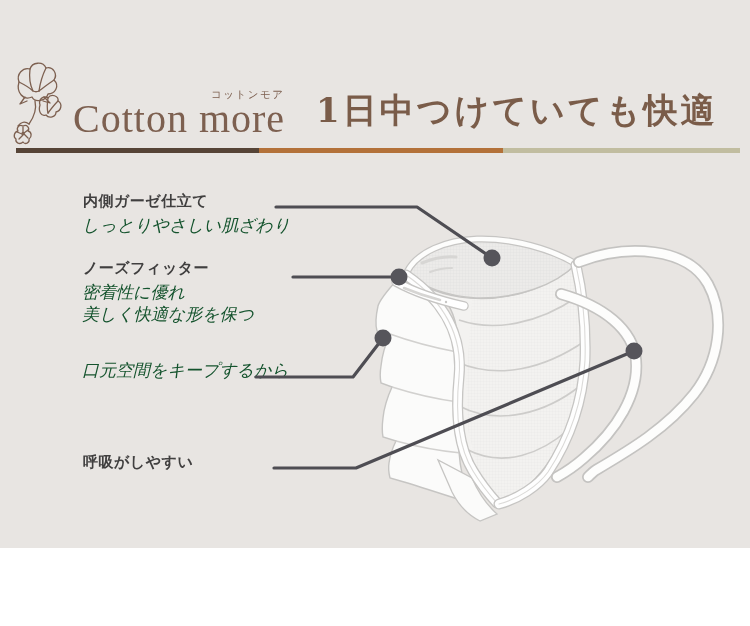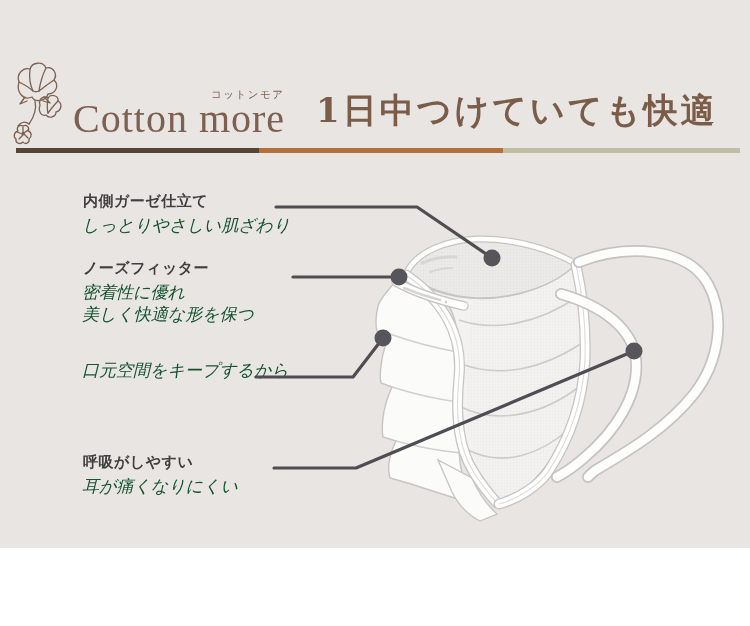--- a/index.html
+++ b/index.html
@@ -84,21 +84,20 @@
   <div class="feature" id="feat-2">
     <h3>ノーズフィッター</h3>
     <div class="fl">密着性に優れ</div>
     <div class="fl">美しく快適な形を保つ</div>
   </div>
   <div class="feature" id="feat-3">
     <div class="fl">口元空間をキープするから</div>
   </div>
   <div class="feature" id="feat-4">
     <h3>呼吸がしやすい</h3>
-    <div class="fl">耳が痛くなりにくい</div>
   </div>
 
   <svg id="mask-art" class="abs" width="750" height="626" viewBox="0 0 750 626">
     <defs>
       <pattern id="gz" width="3" height="3" patternUnits="userSpaceOnUse">
         <path d="M0,0 H3 M0,0 V3" stroke="#c9c8c6" stroke-width="0.5" opacity="0.7"></path>
       </pattern>
     </defs>
 
     <g>

